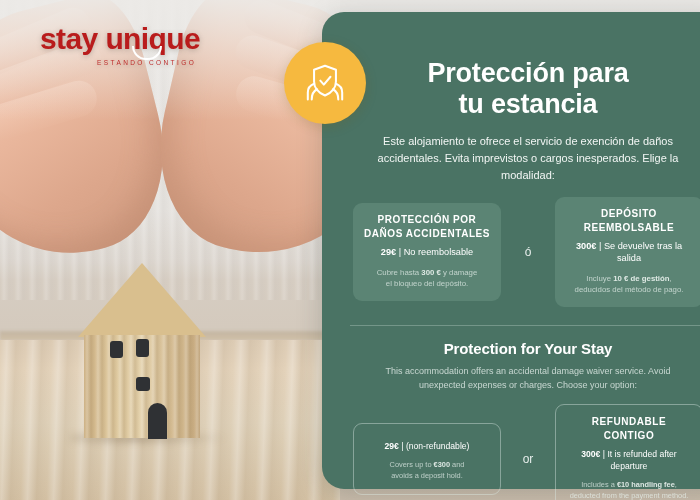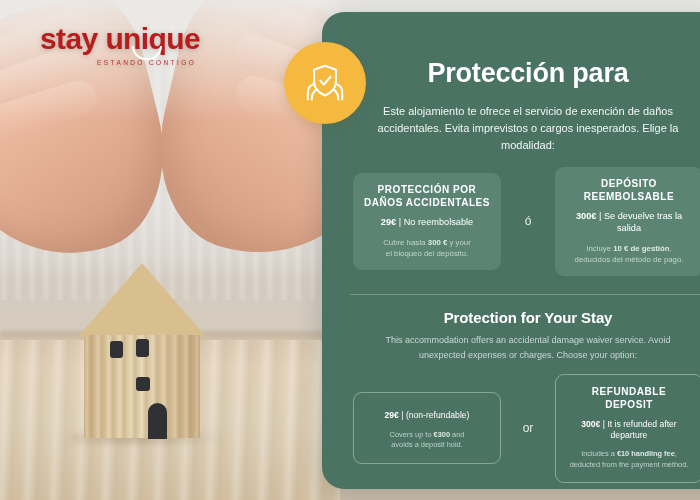--- a/index.html
+++ b/index.html
@@ -263,38 +263,39 @@
     <path d="M46 33 C51 35 54 39 54 44 V53"></path>
     <path d="M15 53 C15 46 18 42 22 40"></path>
     <path d="M49 53 C49 46 46 42 42 40"></path>
   </svg>
 </div>
 
 <div class="panel">
 
   <div class="title">
     <span>Protección para</span><br>
+    <span>tu estancia</span>
   </div>
 
   <div class="intro">Este alojamiento te ofrece el servicio de exención de daños accidentales. Evita imprevistos o cargos inesperados. Elige la modalidad:</div>
 
   <div class="cards">
 
     <div class="card filled">
       <div class="card-title">
         <span>PROTECCIÓN POR</span><br>
         <span>DAÑOS ACCIDENTALES</span>
       </div>
       <div class="card-price">
         <b>29€</b>
         <span>|</span>
         <span>No reembolsable</span>
       </div>
       <div class="card-note">
-        <span>Cubre hasta </span><b>300 €</b><span> y your</span><br>
+        <span>Cubre hasta </span><b>300 €</b><span> y damage</span><br>
         <span>el bloqueo del depósito.</span>
       </div>
     </div>
 
     <div class="sep">ó</div>
 
     <div class="card filled">
       <div class="card-title">
         <span>DEPÓSITO</span><br>
         <span>REEMBOLSABLE</span>
@@ -329,21 +330,21 @@
         <span>Covers up to </span><b>€300</b><span> and</span><br>
         <span>avoids a deposit hold.</span>
       </div>
     </div>
 
     <div class="sep">or</div>
 
     <div class="card outline">
       <div class="card-title">
         <span>REFUNDABLE</span><br>
-        <span>DEPOSIT</span>
+        <span>CONTIGO</span>
       </div>
       <div class="card-price">
         <b>300€</b>
         <span>|</span>
         <span>It is refunded after departure</span>
       </div>
       <div class="card-note">
         <span>Includes a </span><b>€10 handling fee</b><span>,</span><br>
         <span>deducted from the payment method.</span>
       </div>

